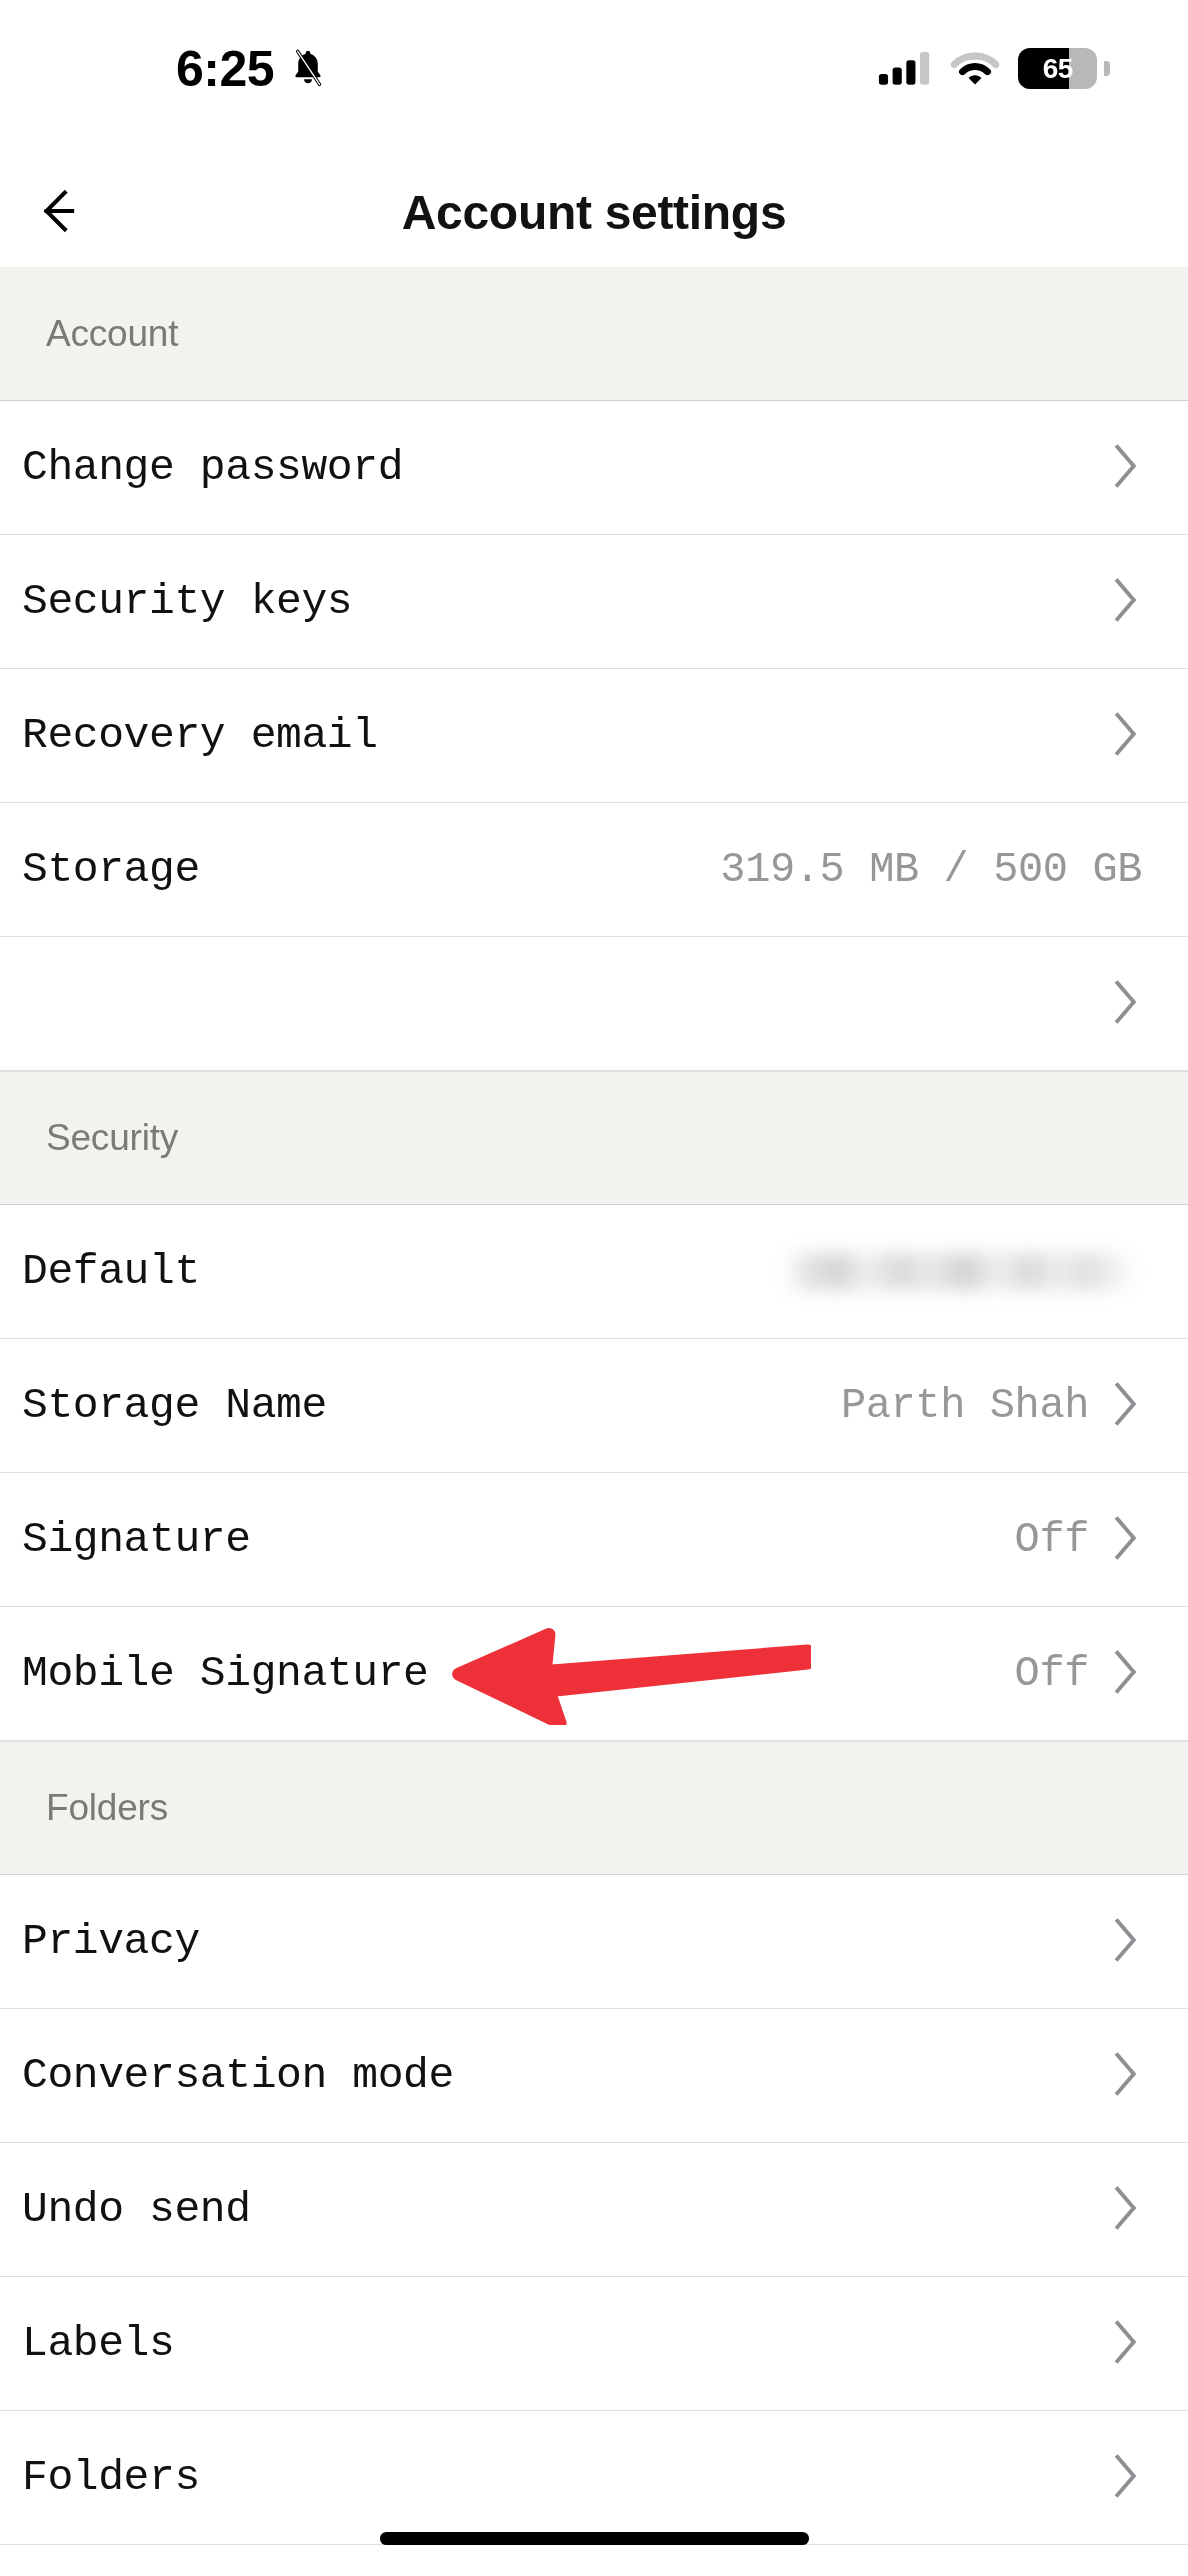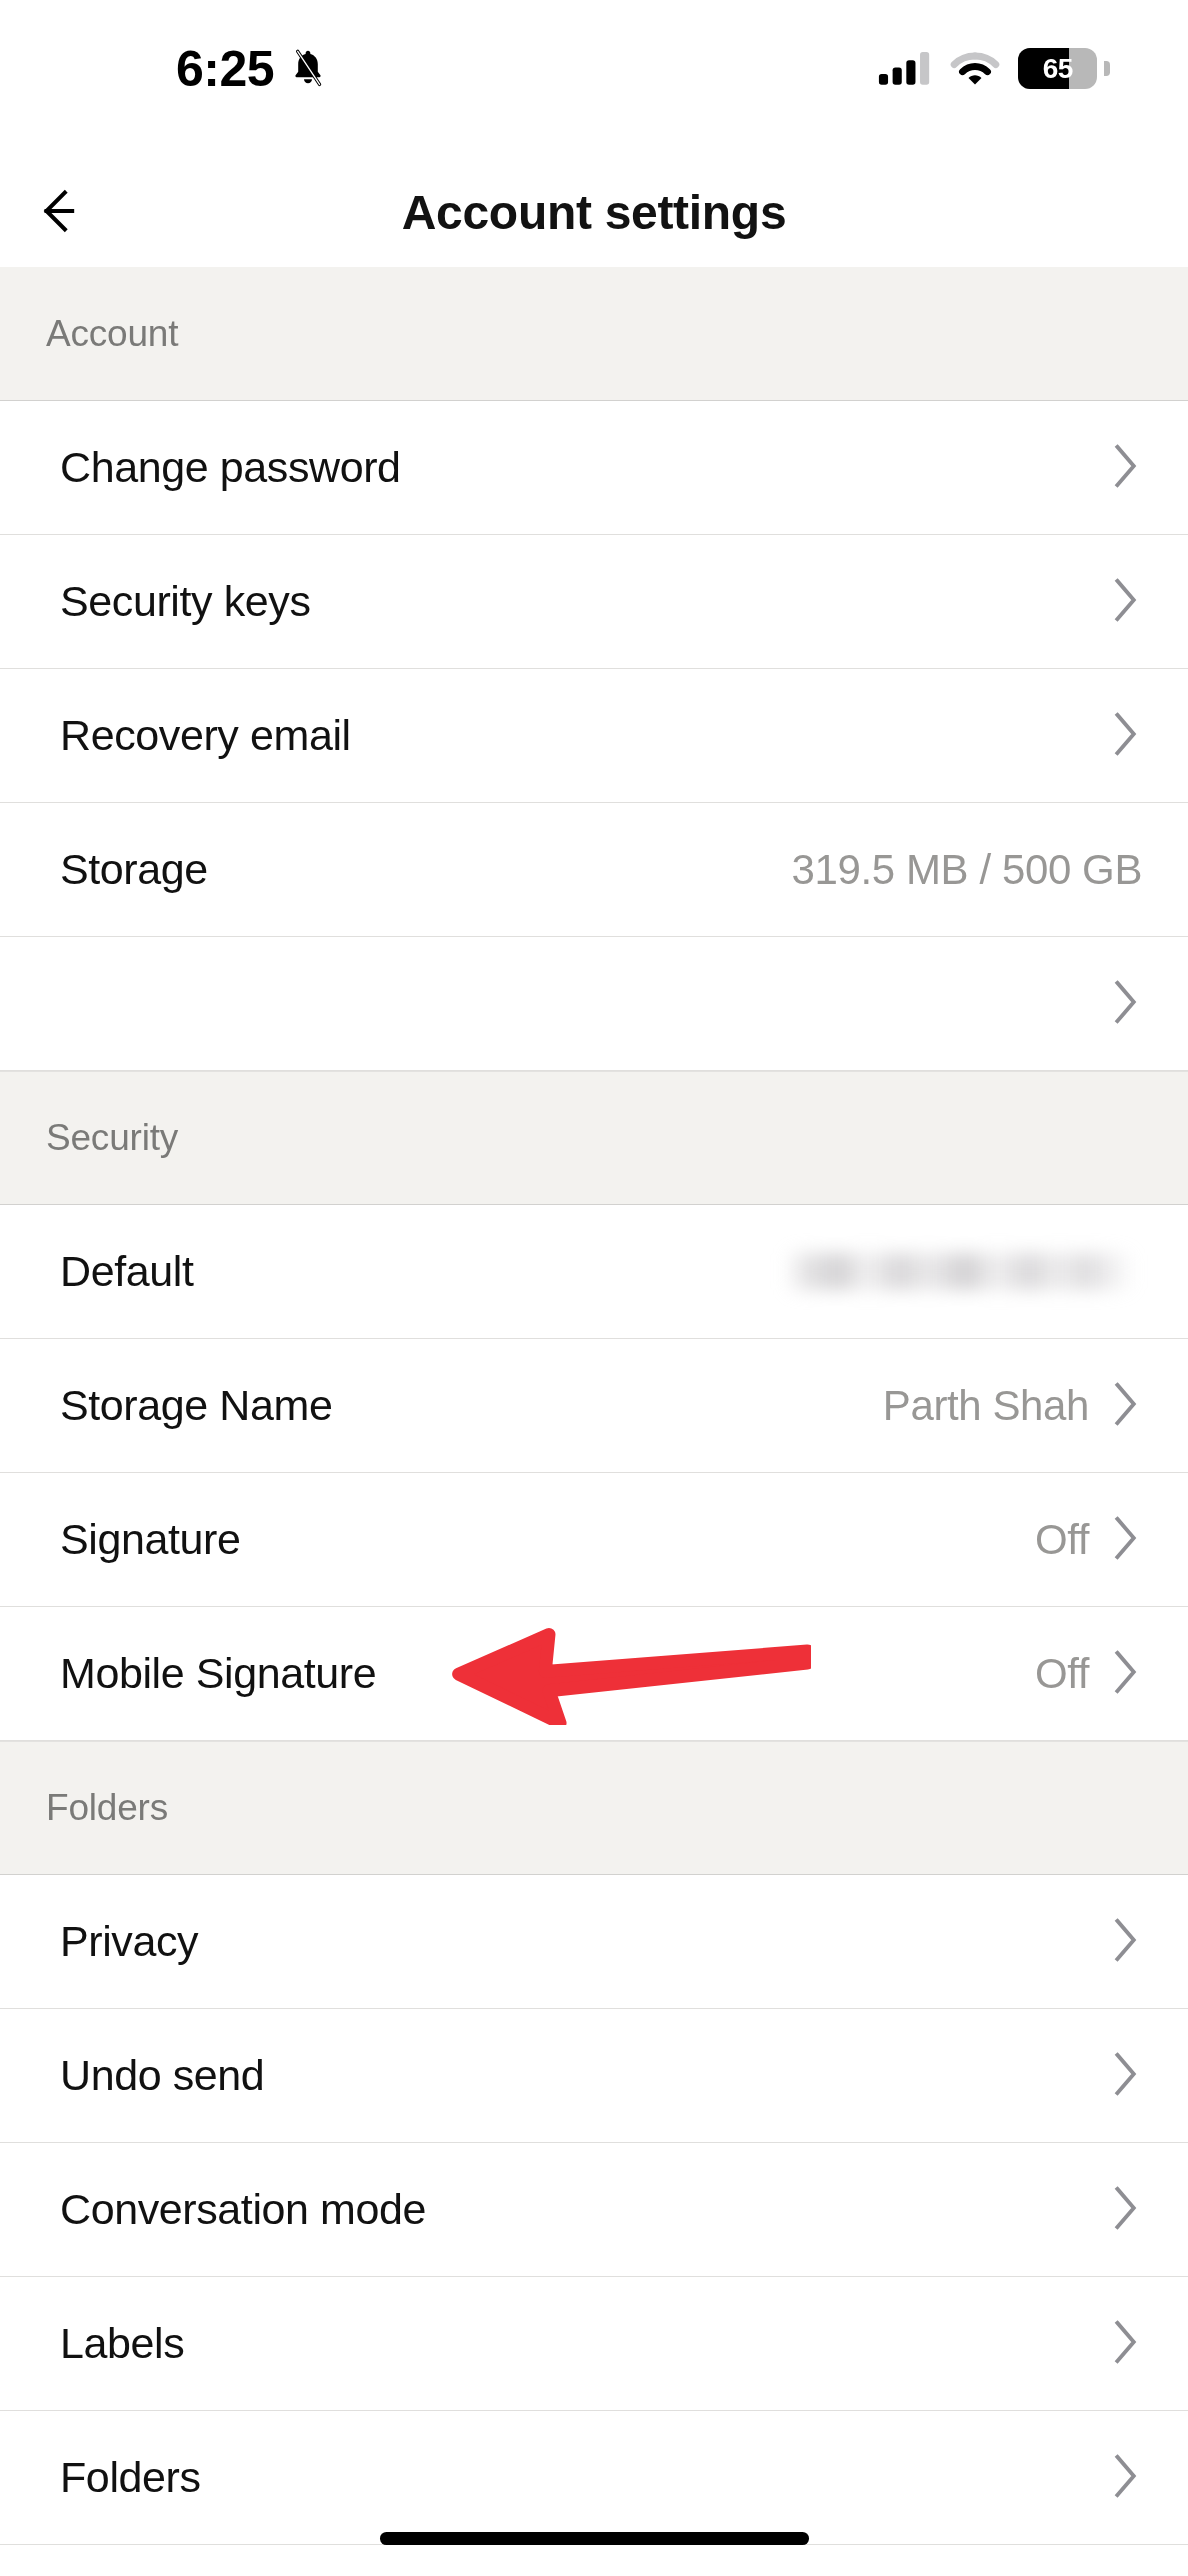--- a/index.html
+++ b/index.html
@@ -144,23 +144,24 @@
     color:#7A7A78;
     letter-spacing:-0.2px;
   }
 
   .row {
     position:relative;
     height:134px;
     background:#ffffff;
     display:flex;
     align-items:center;
-    padding:0 46px 0 60px;
+    padding:0 46px 0 22px;
     border-bottom:0.9px solid #E0DFDD;
     cursor:pointer;
+    font-family:Liberation Mono, monospace;
   }
   .row:last-child { border-bottom:0.9px solid #E0DFDD; }
 
   .row-label {
     font-size:43px;
     color:#111111;
     letter-spacing:-0.4px;
     flex:0 0 auto;
   }
 
@@ -412,32 +413,32 @@
       <span class="row-right">
         <span class="chevron">
           <svg width="31" height="50" viewBox="0 0 34 54">
               <path d="M7 6 L25 27 L7 48" fill="none" stroke="#8E8E93" stroke-width="4.2" stroke-linecap="square" stroke-linejoin="miter"></path>
             </svg>
         </span>
       </span>
     </div>
 
     <div class="row">
+      <span class="row-label">Conversation mode</span>
+      <span class="row-right">
+        <span class="chevron">
+          <svg width="31" height="50" viewBox="0 0 34 54">
+              <path d="M7 6 L25 27 L7 48" fill="none" stroke="#8E8E93" stroke-width="4.2" stroke-linecap="square" stroke-linejoin="miter"></path>
+            </svg>
+        </span>
+      </span>
+    </div>
+
+    <div class="row">
       <span class="row-label">Undo send</span>
-      <span class="row-right">
-        <span class="chevron">
-          <svg width="31" height="50" viewBox="0 0 34 54">
-              <path d="M7 6 L25 27 L7 48" fill="none" stroke="#8E8E93" stroke-width="4.2" stroke-linecap="square" stroke-linejoin="miter"></path>
-            </svg>
-        </span>
-      </span>
-    </div>
-
-    <div class="row">
-      <span class="row-label">Conversation mode</span>
       <span class="row-right">
         <span class="chevron">
           <svg width="31" height="50" viewBox="0 0 34 54">
               <path d="M7 6 L25 27 L7 48" fill="none" stroke="#8E8E93" stroke-width="4.2" stroke-linecap="square" stroke-linejoin="miter"></path>
             </svg>
         </span>
       </span>
     </div>
 
     <div class="row">

